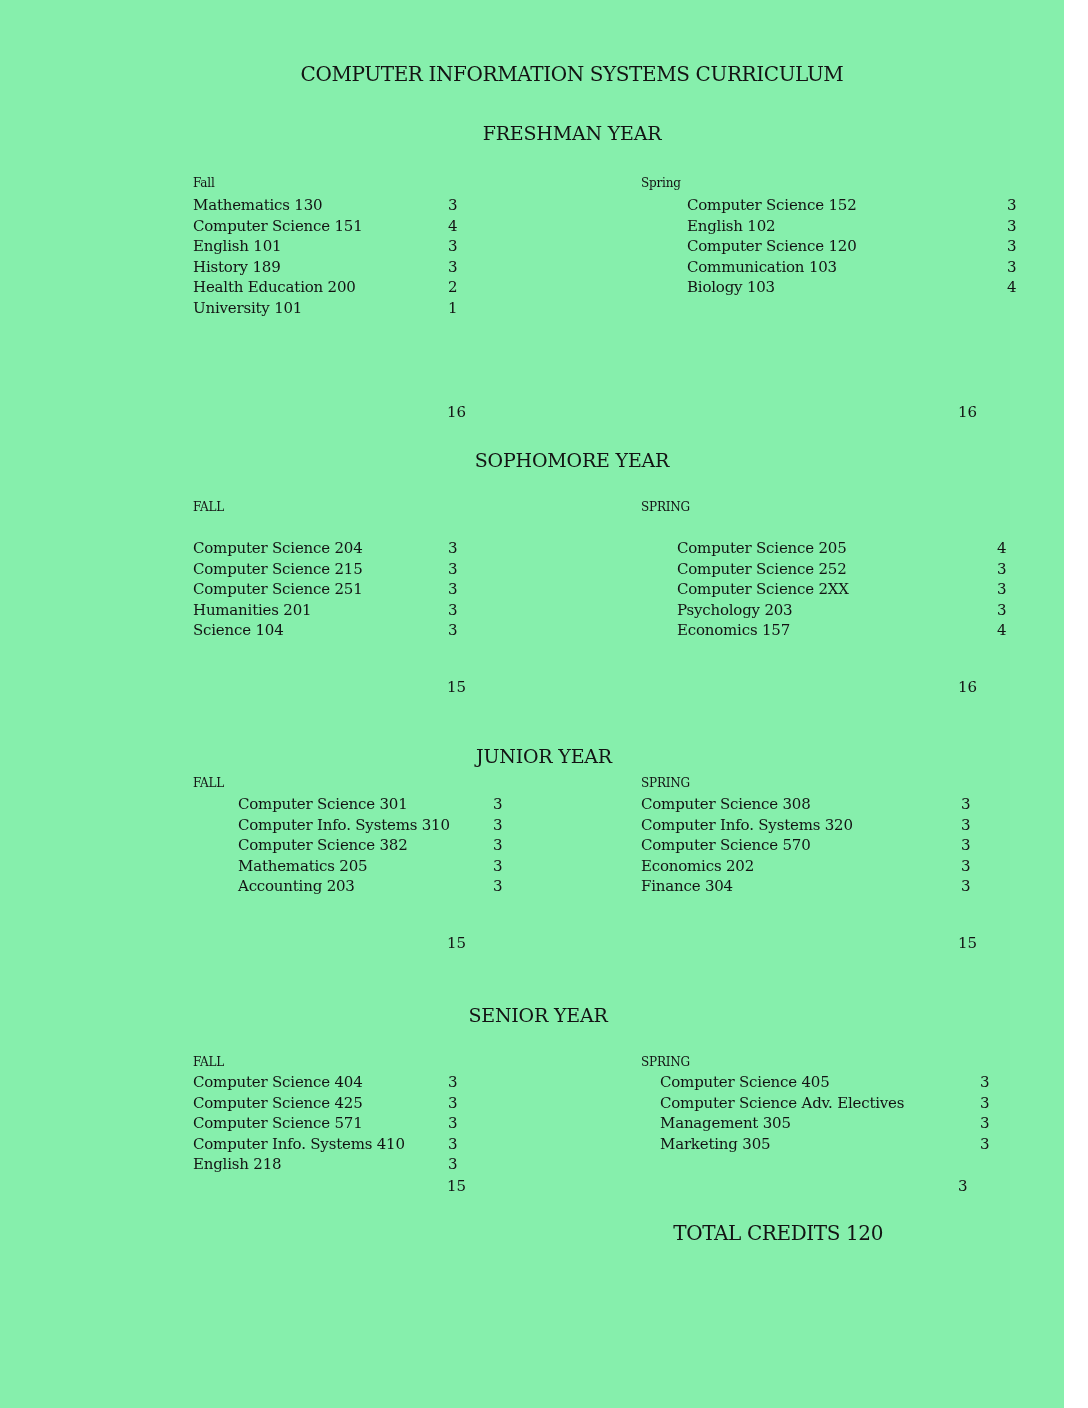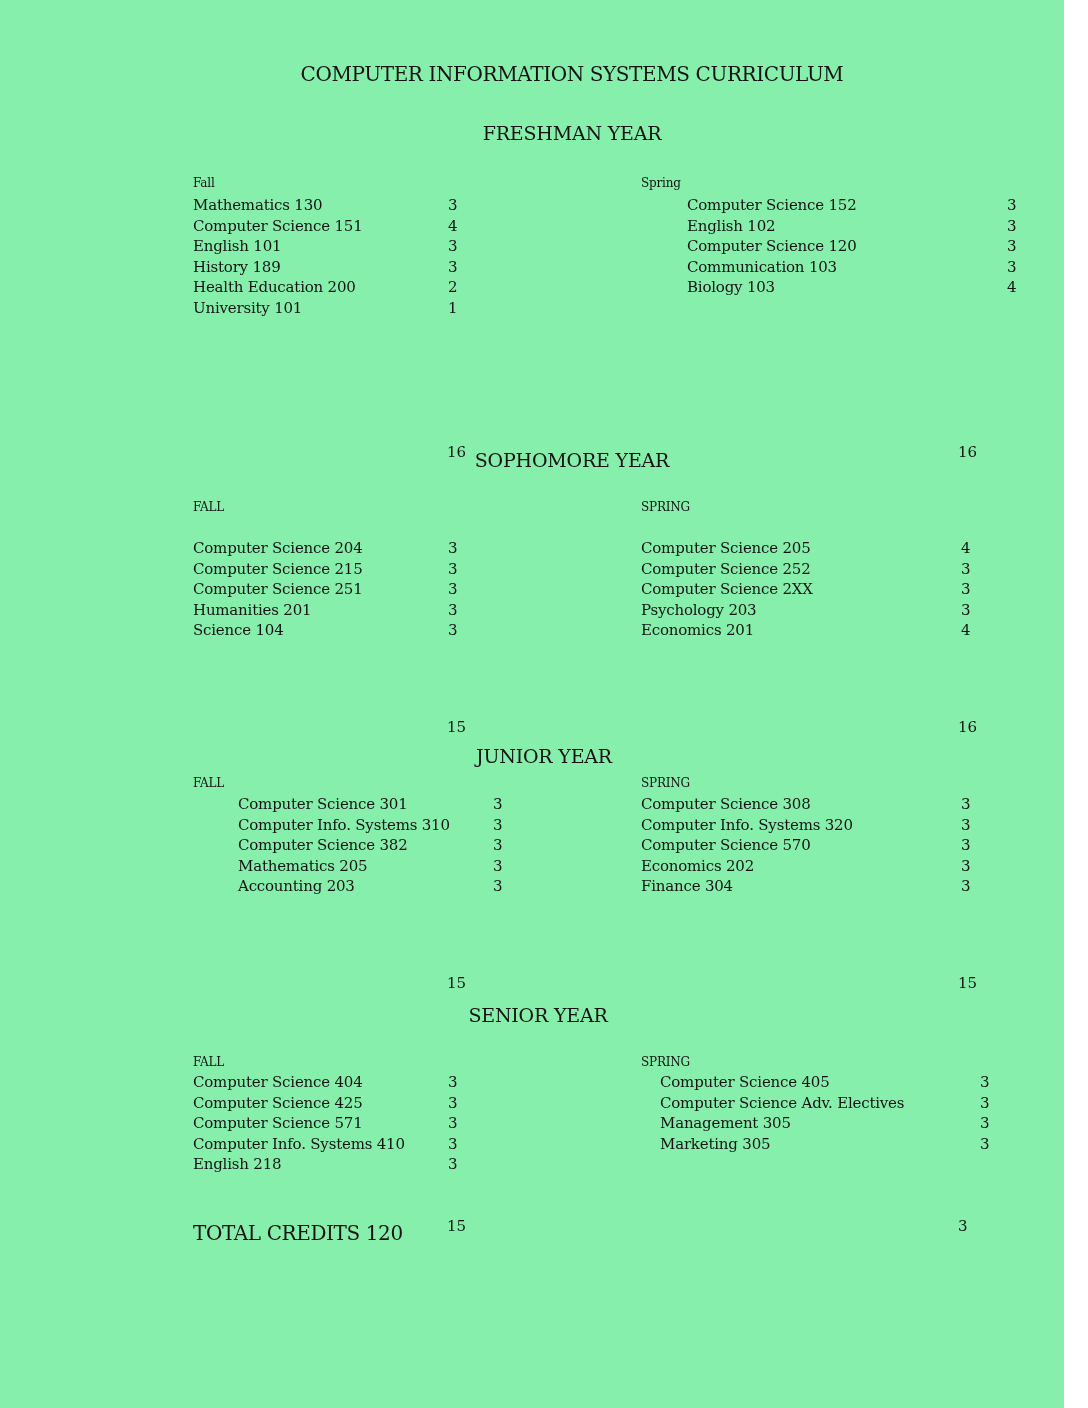--- a/index.html
+++ b/index.html
@@ -39,44 +39,44 @@
   #y2-spring-label { top: 771px;  left: 641px; }
   #y3-fall-label   { top: 1050px; left: 193px; }
   #y3-spring-label { top: 1050px; left: 641px; }
 
   .rows { font-size: 15px; line-height: 20.6px; letter-spacing: -0.2px; }
   .fall-rows   { width: 275px; }
   .spring-rows { width: 340px; }
   #y0-fall-rows   { top: 195px;  left: 193px; }
   #y0-spring-rows { top: 195px;  left: 641px; margin-left: 46px; }
   #y1-fall-rows   { top: 538px;  left: 193px; }
-  #y1-spring-rows { top: 538px;  left: 641px; }
+  #y1-spring-rows { top: 538px;  left: 677px; }
   #y2-fall-rows   { top: 794px;  left: 193px; margin-left: 45px; }
   #y2-spring-rows { top: 794px;  left: 641px; }
   #y3-fall-rows   { top: 1072px; left: 193px; }
   #y3-spring-rows { top: 1072px; left: 630px; margin-left: 30px; }
 
   .course-row { display: flex; }
   .course-name { flex: 1; white-space: nowrap; }
   .course-credits { width: 20px; text-align: left; }
 
-  .sem-total { font-size: 15px; line-height: 20px; margin-top: 40px; }
+  .sem-total { font-size: 15px; line-height: 20px; }
   #y0-fall-total   { top: 402px;  left: 447px; }
   #y0-spring-total { top: 402px;  left: 958px; }
   #y1-fall-total   { top: 677px;  left: 447px; }
   #y1-spring-total { top: 677px;  left: 958px; }
   #y2-fall-total   { top: 933px;  left: 447px; }
   #y2-spring-total { top: 933px;  left: 958px; }
   #y3-fall-total   { top: 1176px; left: 447px; }
   #y3-spring-total { top: 1176px; left: 958px; }
 
   #grand-total {
     top: 1221px; left: 193px; width: 690px;
     font-size: 20px; line-height: 24px;
-    text-align: left; letter-spacing: -0.4px;
+    text-align: right; letter-spacing: -0.4px;
     white-space: nowrap;
   }
 </style>
 </head>
 <body>
 
 <div id="page">
   <div id="doc-title" class="abs">COMPUTER INFORMATION SYSTEMS CURRICULUM</div>
 
   <div class="year-heading abs" id="y0-heading">FRESHMAN YEAR</div>
@@ -169,21 +169,21 @@
       </div>
       <div class="course-row">
         <span class="course-name">Computer Science 2XX</span>
         <span class="course-credits">3</span>
       </div>
       <div class="course-row">
         <span class="course-name">Psychology 203</span>
         <span class="course-credits">3</span>
       </div>
       <div class="course-row">
-        <span class="course-name">Economics 201</span>
+        <span class="course-name">Economics 157</span>
         <span class="course-credits">4</span>
       </div>
     </div>
     <div class="sem-total abs" id="y1-spring-total">16</div>
     <div class="year-heading abs" id="y2-heading">JUNIOR YEAR</div>
     <div class="sem-label abs" id="y2-fall-label">FALL</div>
     <div class="rows abs fall-rows" id="y2-fall-rows">
       <div class="course-row">
         <span class="course-name">Computer Science 301</span>
         <span class="course-credits">3</span>

